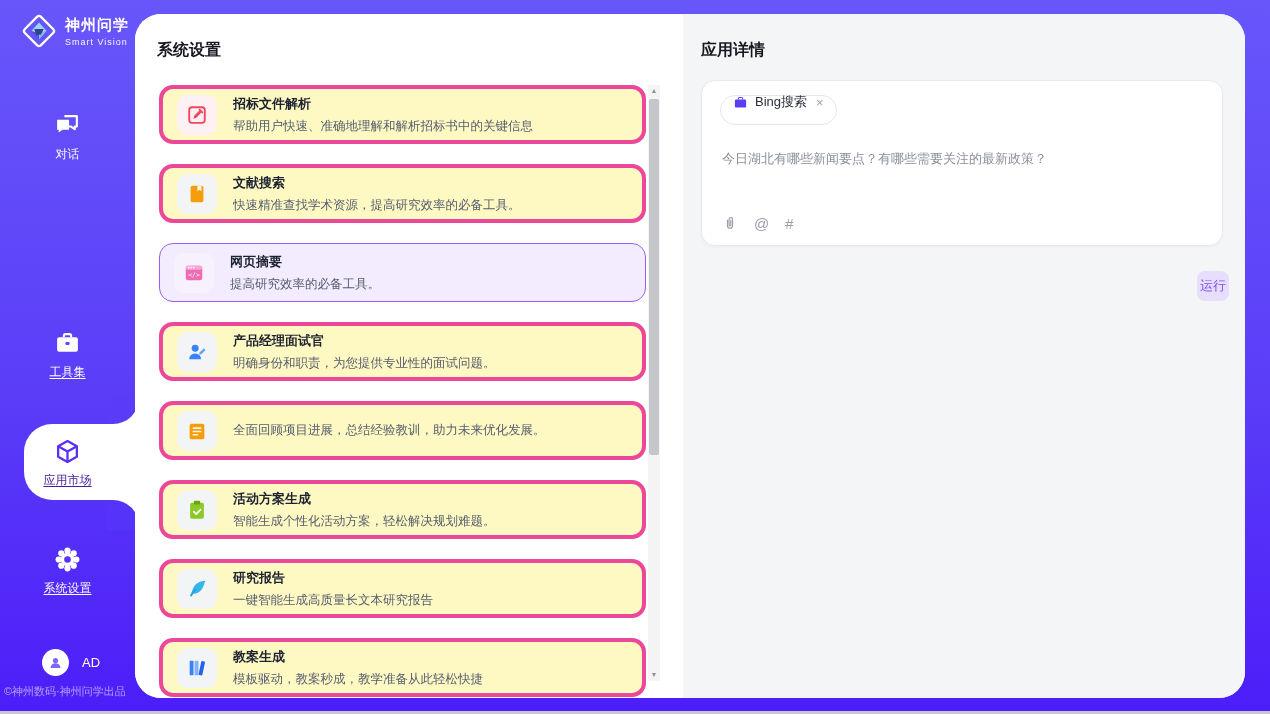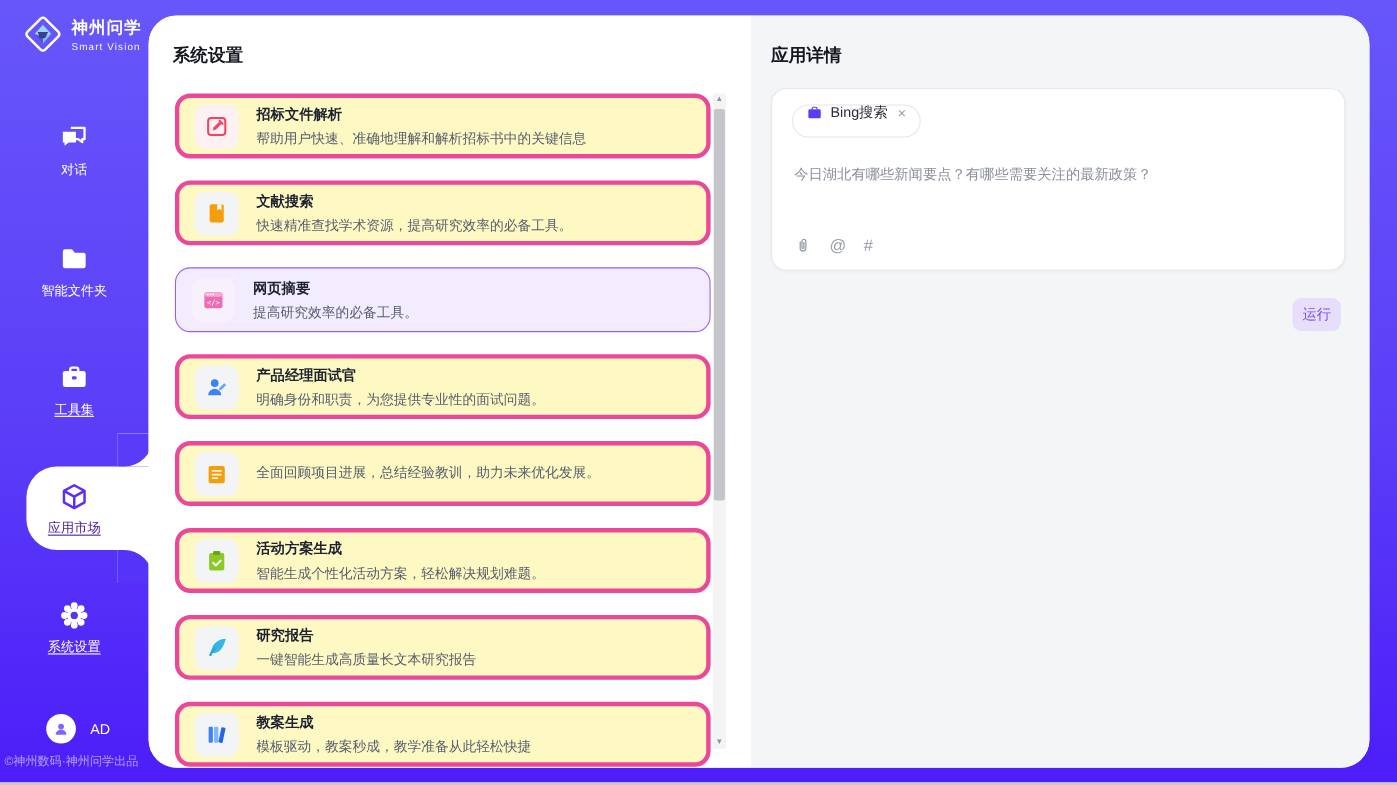--- a/index.html
+++ b/index.html
@@ -70,21 +70,21 @@
   
   .detail-card { position:absolute; left:18px; top:66px; width:522px; height:166px; background:#fff; border:1px solid #e7e9ee; border-radius:14px; box-shadow:0 1px 3px rgba(20,20,40,.04); }
   .tool-tag { position:absolute; left:18px; top:14px; height:30px; border:1px solid #e4e6ec; border-radius:16px; background:#fff; display:inline-flex; align-items:center; gap:7px; padding:0 10px 16px 12px; cursor:default; }
   .tool-tag svg { width:15px; height:15px; }
   .tag-label { font-size:13px; color:#2a2f3a; }
   .tag-close { font-size:13px; color:#9aa0a8; cursor:pointer; padding:0 2px; }
   .query-text { position:absolute; left:20px; top:68px; right:20px; font-size:13px; color:#8a8f9b; line-height:1.5; cursor:text; }
   .attach-row { position:absolute; left:20px; bottom:14px; display:flex; align-items:center; gap:16px; color:#9aa0ab; }
   .attach-row .a-ic { font-size:15px; cursor:pointer; line-height:1; }
   .attach-row svg { width:16px; height:16px; display:block; cursor:pointer; }
-  .run-btn { position:absolute; right:26px; top:257px; width:44px; height:30px; background:#e7defb; color:#7a52f9; font-size:13px; border:none; border-radius:8px; cursor:pointer; font-family:inherit; }
+  .run-btn { position:absolute; right:16px; top:257px; width:32px; height:30px; background:#e7defb; color:#7a52f9; font-size:13px; border:none; border-radius:8px; cursor:pointer; font-family:inherit; }
 </style>
 </head>
 <body>
 
 <div class="sidebar">
   <div class="logo">
     <svg class="logo-diamond" viewBox="0 0 40 40">
       <rect x="8" y="8" width="24" height="24" rx="3" transform="rotate(45 20 20)" fill="none" stroke="#fff" stroke-width="2.4"></rect>
       <polygon points="20,11 28,20 20,23 12,20" fill="#9bd7f2"></polygon>
       <polygon points="12,20 20,23 20,29" fill="#4e55c9"></polygon>
@@ -104,26 +104,20 @@
   <div class="notch-cover bottom"></div>
 
   <div class="side-item" style="top:112px;">
     <svg class="ic" viewBox="0 0 26 26">
       <path d="M10 4h12v10h-2v2.6L16.4 14H12" fill="none" stroke="#fff" stroke-width="2" stroke-linejoin="round"></path>
       <path d="M3 7.5h11.5v9.5H8.2l-3.7 2.7V17H3z" fill="#fff"></path>
     </svg>
     <span class="lbl">对话</span>
   </div>
 
-  <div class="side-item" style="top:222px;">
-    <svg class="ic" viewBox="0 0 26 26">
-      <path d="M3 6.5A2 2 0 0 1 5 4.5h6l2.5 3H21a2 2 0 0 1 2 2V19a2 2 0 0 1-2 2H5a2 2 0 0 1-2-2z" fill="#fff"></path>
-    </svg>
-    <span class="lbl">智能文件夹</span>
-  </div>
 
   <div class="side-item" style="top:330px;">
     <svg class="ic" viewBox="0 0 26 26">
       <path d="M9.5 7V5.6A1.6 1.6 0 0 1 11.1 4h3.8a1.6 1.6 0 0 1 1.6 1.6V7" fill="none" stroke="#fff" stroke-width="2"></path>
       <rect x="3" y="7" width="20" height="14" rx="2" fill="#fff"></rect>
       <rect x="11" y="11.5" width="4" height="3" rx="1" fill="#5b46f8"></rect>
     </svg>
     <span class="lbl u">工具集</span>
   </div>
 

